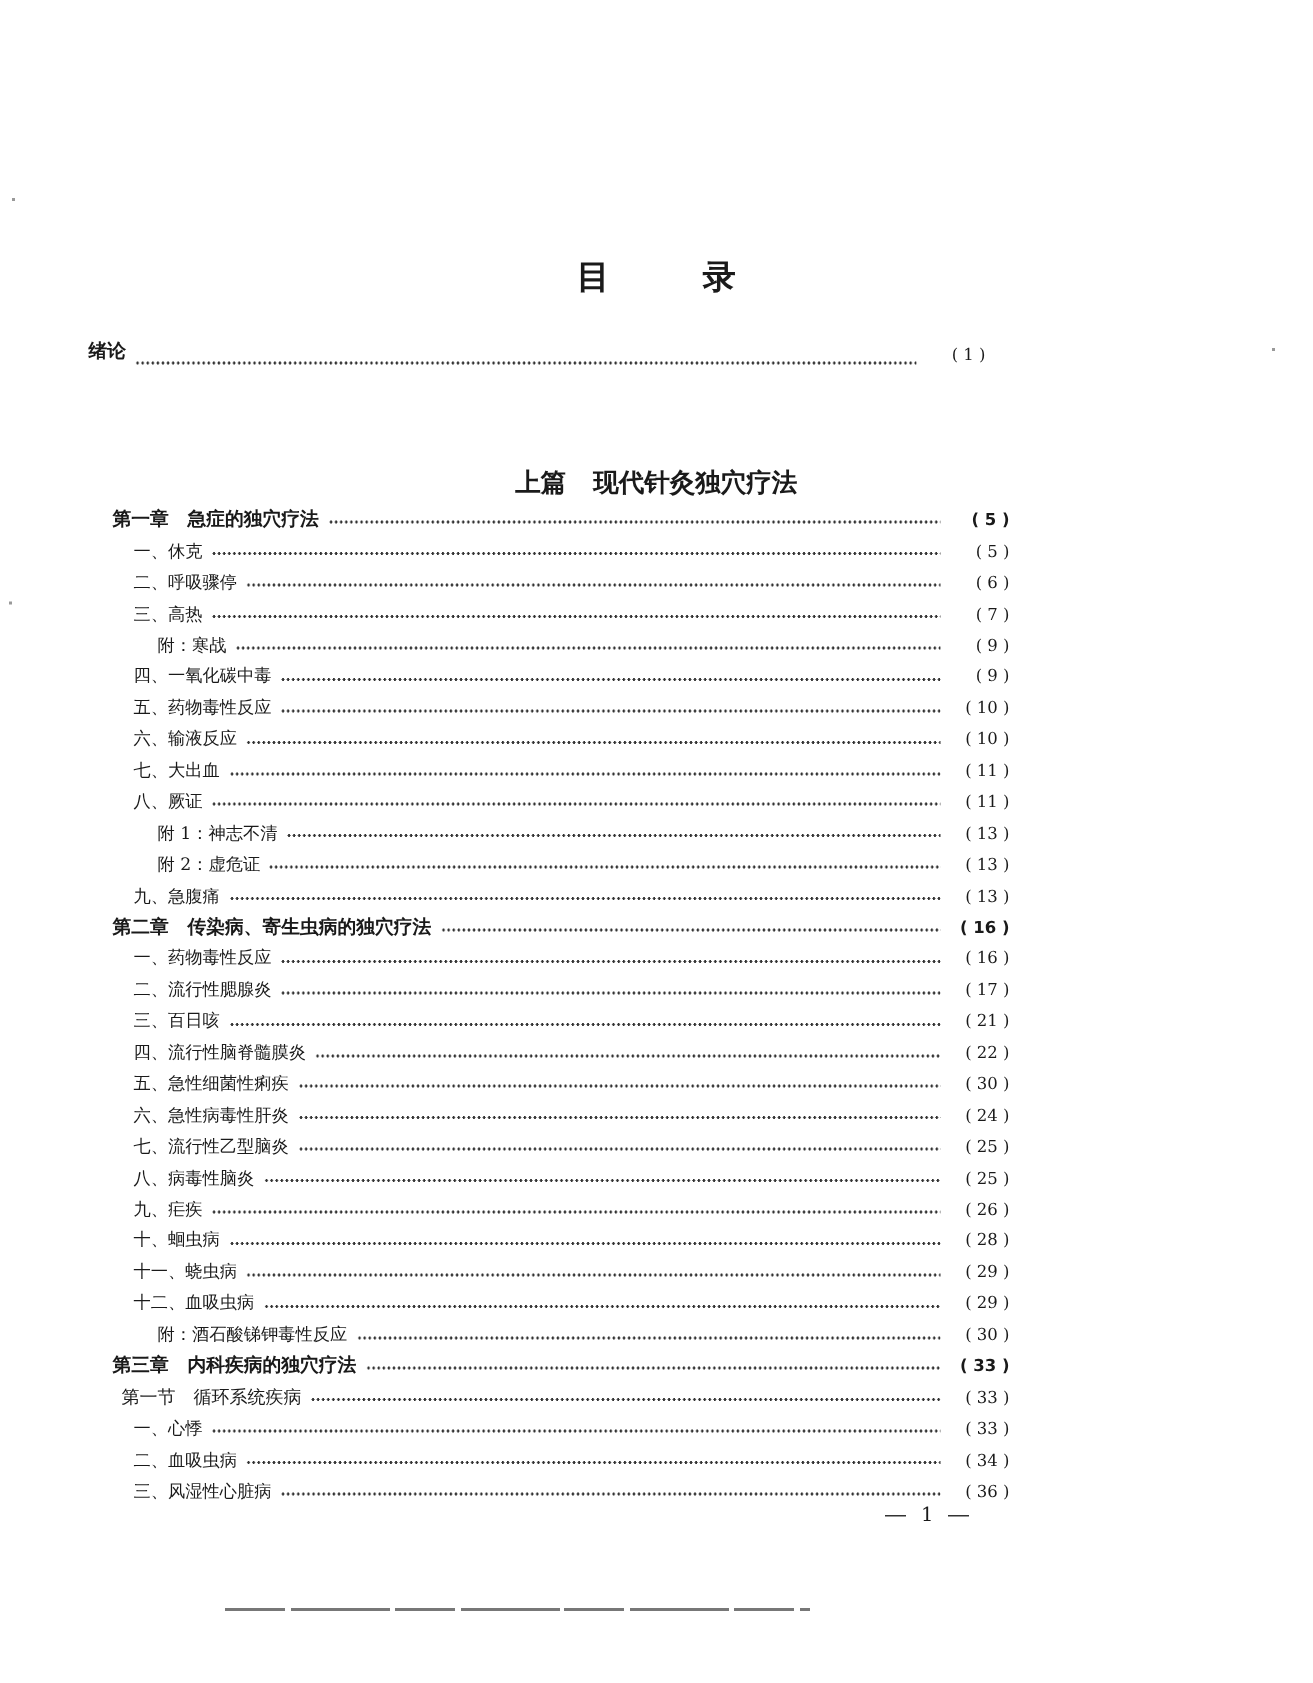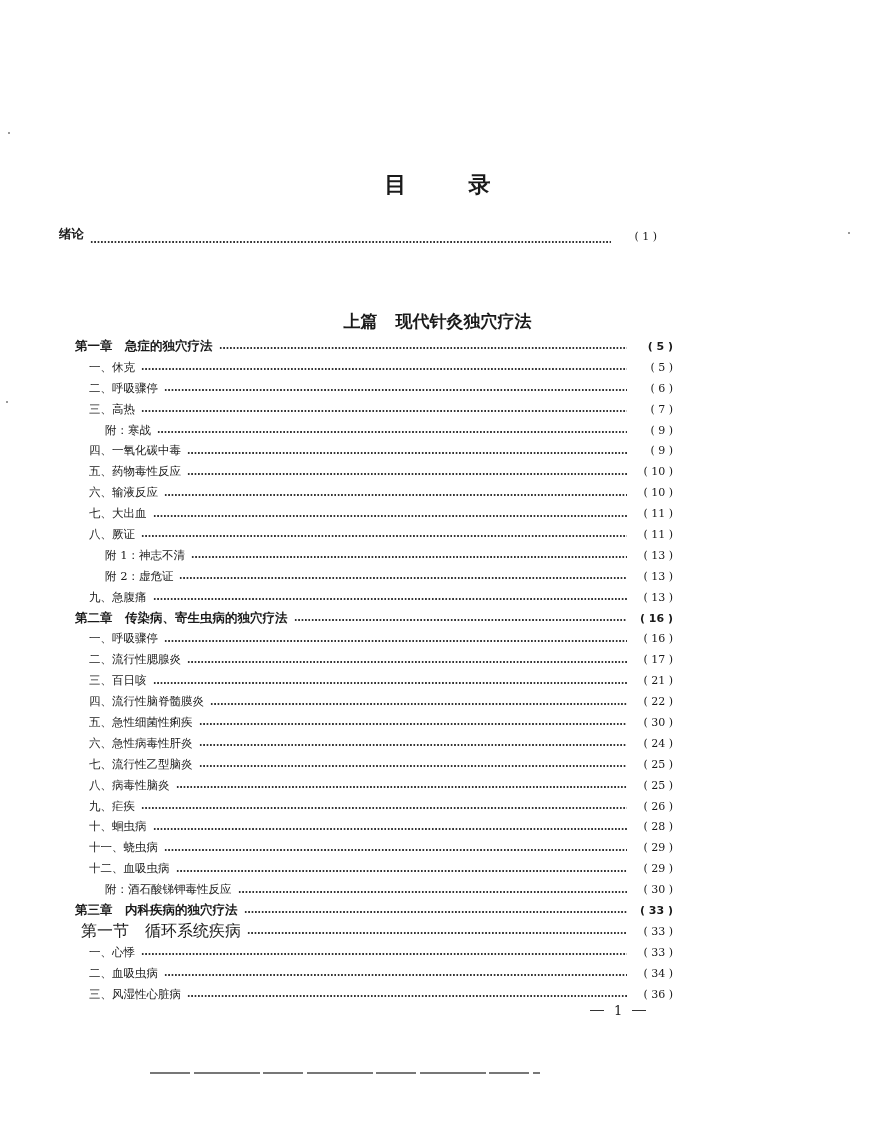--- a/index.html
+++ b/index.html
@@ -29,21 +29,21 @@
     .row .dots {
       flex: 1; height: 2px; margin-top: 4px;
       background-image: radial-gradient(circle, #333 0.8px, transparent 1px);
       background-size: 3.4px 2px; background-repeat: repeat-x;
     }
     .row .page { white-space: nowrap; width: 42px; text-align: right; padding-left: 4px; font-size: 11px; }
     .row.chapter { font-family: "DejaVu Sans", "Liberation Sans", sans-serif; font-weight: bold; font-size: 12.5px; }
     .row.chapter .label { padding-left: 0; }
     .row.l1 .label { padding-left: 14px; }
     .row.l2 .label { padding-left: 30px; }
-    .row.sec .label { padding-left: 6px; font-size: 16px; }
+    .row.sec .label { padding-left: 6px; font-size: 12px; }
     .intro .label { font-family: "DejaVu Sans", "Liberation Sans", sans-serif; font-weight: bold; padding-right: 6px; }
     .intro .dots {
       flex: 1; height: 2px; margin-top: 4px;
       background-image: radial-gradient(circle, #333 0.8px, transparent 1px);
       background-size: 3.4px 2px; background-repeat: repeat-x;
     }
     .intro .page { width: 42px; text-align: right; padding-left: 4px; font-size: 11px; }
     .page-number {
       position: absolute; top: 1003px; left: 590px; font-size: 13px;
       display: flex; align-items: center; gap: 10px;
@@ -138,21 +138,21 @@
       <span class="label">九、急腹痛</span>
       <span class="dots"></span>
       <span class="page">( 13 )</span>
     </div>
     <div class="row chapter">
       <span class="label">第二章　传染病、寄生虫病的独穴疗法</span>
       <span class="dots"></span>
       <span class="page">( 16 )</span>
     </div>
     <div class="row l1">
-      <span class="label">一、呼吸骤停</span>
+      <span class="label">一、药物毒性反应</span>
       <span class="dots"></span>
       <span class="page">( 16 )</span>
     </div>
     <div class="row l1">
       <span class="label">二、流行性腮腺炎</span>
       <span class="dots"></span>
       <span class="page">( 17 )</span>
     </div>
     <div class="row l1">
       <span class="label">三、百日咳</span>

